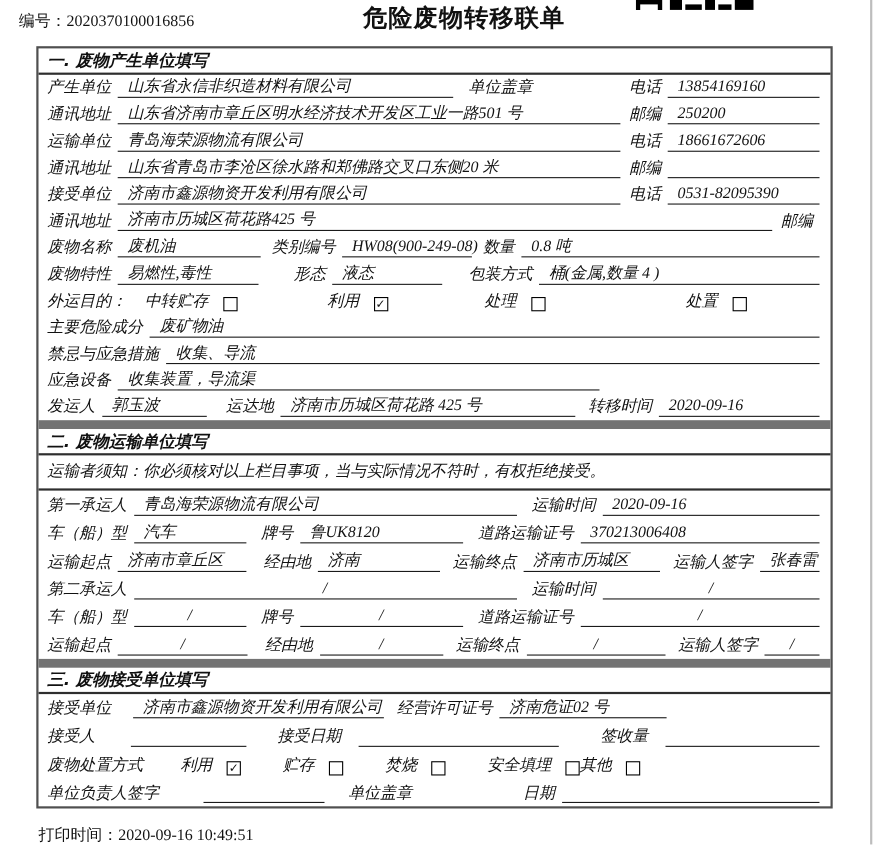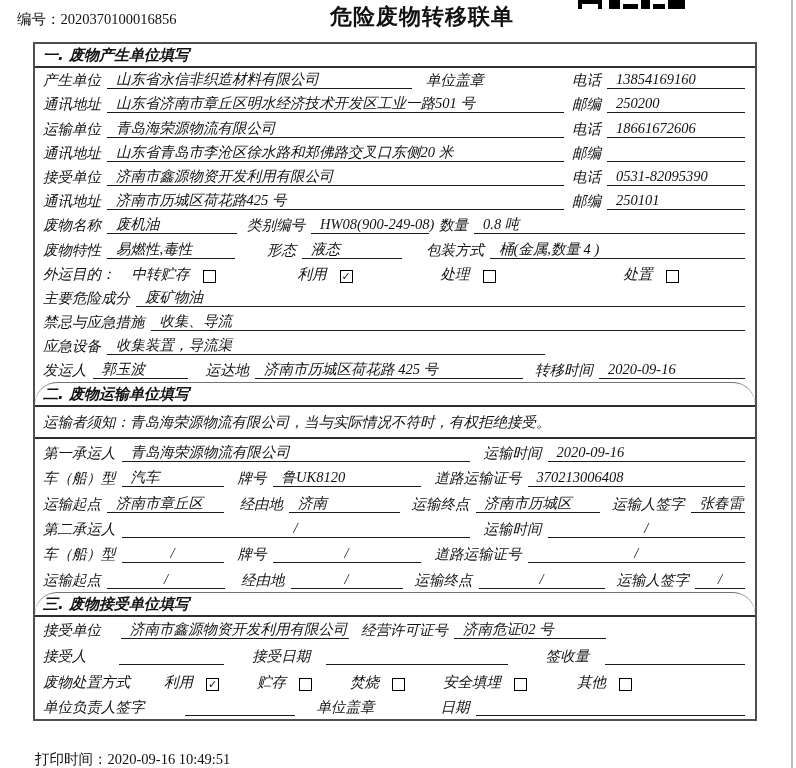--- a/index.html
+++ b/index.html
@@ -14,21 +14,21 @@
   .qr div{position:absolute;background:#000;}
   .qr .q1{left:0;top:0;width:24px;height:16px;background:#fff;border:4.5px solid #000;box-sizing:border-box;}
   .qr .q2{left:31px;top:0;width:11px;height:9px;}
   .qr .q3{left:45px;top:4px;width:15px;height:5px;}
   .qr .q4{left:63px;top:0;width:9px;height:9px;}
   .qr .q5{left:75px;top:4px;width:12px;height:5px;}
   .qr .q6{left:90px;top:0;width:17px;height:9px;}
   
   .table{position:absolute;left:33px;top:42px;width:724px;border:2px solid #4f4f4f;box-sizing:border-box;background:#fff;}
   .sec{border-top:0;font-style:italic;}
-  .sec + .sec{border-top:1px solid #737373;border-radius:22px;}
+  .sec + .sec{border-top:8px solid #737373;}
   .sec-h{height:21px;border-bottom:2px solid #2e2e2e;padding:1px 8px 0 8px;box-sizing:content-box;
          font-family:"DejaVu Sans","Liberation Sans",sans-serif;font-weight:bold;font-size:15px;line-height:21px;}
   .notice{height:27px;border-bottom:2px solid #2e2e2e;padding:3px 8px 0 8px;font-size:14.5px;line-height:24px;white-space:nowrap;}
   .row{display:flex;align-items:flex-end;padding:0 10px 3px 8px;box-sizing:border-box;font-size:14.5px;line-height:18px;}
   .s1 .row{height:24.2px;}
   .s2 .row{height:25.4px;}
   .s3 .row{height:25.6px;}
   .lb{white-space:nowrap;margin-right:6px;}
   .uv{border-bottom:1.2px solid #1a1a1a;white-space:nowrap;padding:0 2px 0 9px;box-sizing:border-box;min-height:16px;}
   .fill{flex:1 1 auto;}
@@ -109,21 +109,20 @@
           <span class="lb">电话</span>
           <span class="uv">0531-82095390</span>
         </span>
       </div>
 
       <div class="row">
         <span class="lb">通讯地址</span>
         <span class="uv fill" style="margin-right:8px">济南市历城区荷花路425 号</span>
         <span class="rg">
           <span class="lb">邮编</span>
-          <span class="uv">250101</span>
         </span>
       </div>
 
       <div class="row">
         <span class="lb">废物名称</span>
         <span class="uv" style="width:130px">废机油</span>
         <span class="lb" style="margin-left:10px">类别编号</span>
         <span class="uv" style="width:118px">HW08(900-249-08)</span>
         <span class="lb" style="margin-left:10px">数量</span>
         <span class="uv fill">0.8 吨</span>
@@ -170,21 +169,21 @@
         <span class="uv" style="width:95px">郭玉波</span>
         <span class="lb" style="margin-left:18px">运达地</span>
         <span class="uv" style="width:268px">济南市历城区荷花路 425 号</span>
         <span class="lb" style="margin-left:12px">转移时间</span>
         <span class="uv fill">2020-09-16</span>
       </div>
     </div>
 
     <div class="sec s2">
       <div class="sec-h">二. 废物运输单位填写</div>
-      <div class="notice">运输者须知：青岛海荣源物流有限公司，当与实际情况不符时，有权拒绝接受。</div>
+      <div class="notice">运输者须知：你必须核对以上栏目事项，当与实际情况不符时，有权拒绝接受。</div>
 
       <div class="row">
         <span class="lb">第一承运人</span>
         <span class="uv" style="width:348px">青岛海荣源物流有限公司</span>
         <span class="lb" style="margin-left:14px">运输时间</span>
         <span class="uv fill">2020-09-16</span>
       </div>
 
       <div class="row">
         <span class="lb">车（船）型</span>
@@ -256,29 +255,29 @@
       <div class="row">
         <span class="lb">废物处置方式</span>
         <span class="lb" style="margin-left:28px">利用</span>
         <span class="cbx checked"><span>✓</span></span>
         <span class="lb" style="margin-left:38px">贮存</span>
         <span class="cbx"><span>✓</span></span>
         <span class="lb" style="margin-left:38px">焚烧</span>
         <span class="cbx"><span>✓</span></span>
         <span class="lb" style="margin-left:38px">安全填埋</span>
         <span class="cbx"><span>✓</span></span>
-        <span class="lb" style="margin-left:50px">其他</span>
+        <span class="lb" style="">其他</span>
         <span class="cbx"><span>✓</span></span>
       </div>
 
       <div class="row">
         <span class="lb">单位负责人签字</span>
         <span class="uv" style="width:110px;margin-left:34px"></span>
         <span class="lb" style="margin-left:22px">单位盖章</span>
-        <span class="lb" style="margin-left:60px">日期</span>
+        <span class="lb" style="margin-left:95px">日期</span>
         <span class="uv fill"></span>
       </div>
     </div>
   </div>
 
   <div class="footer">
     <span>打印时间：</span><span>2020-09-16 10:49:51</span>
   </div>
 </div>
 

